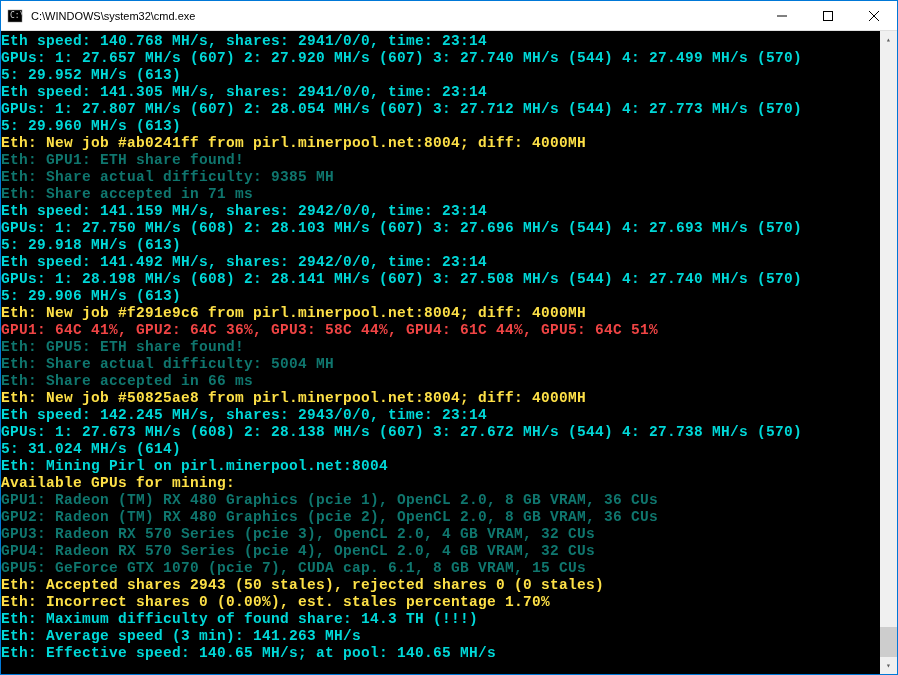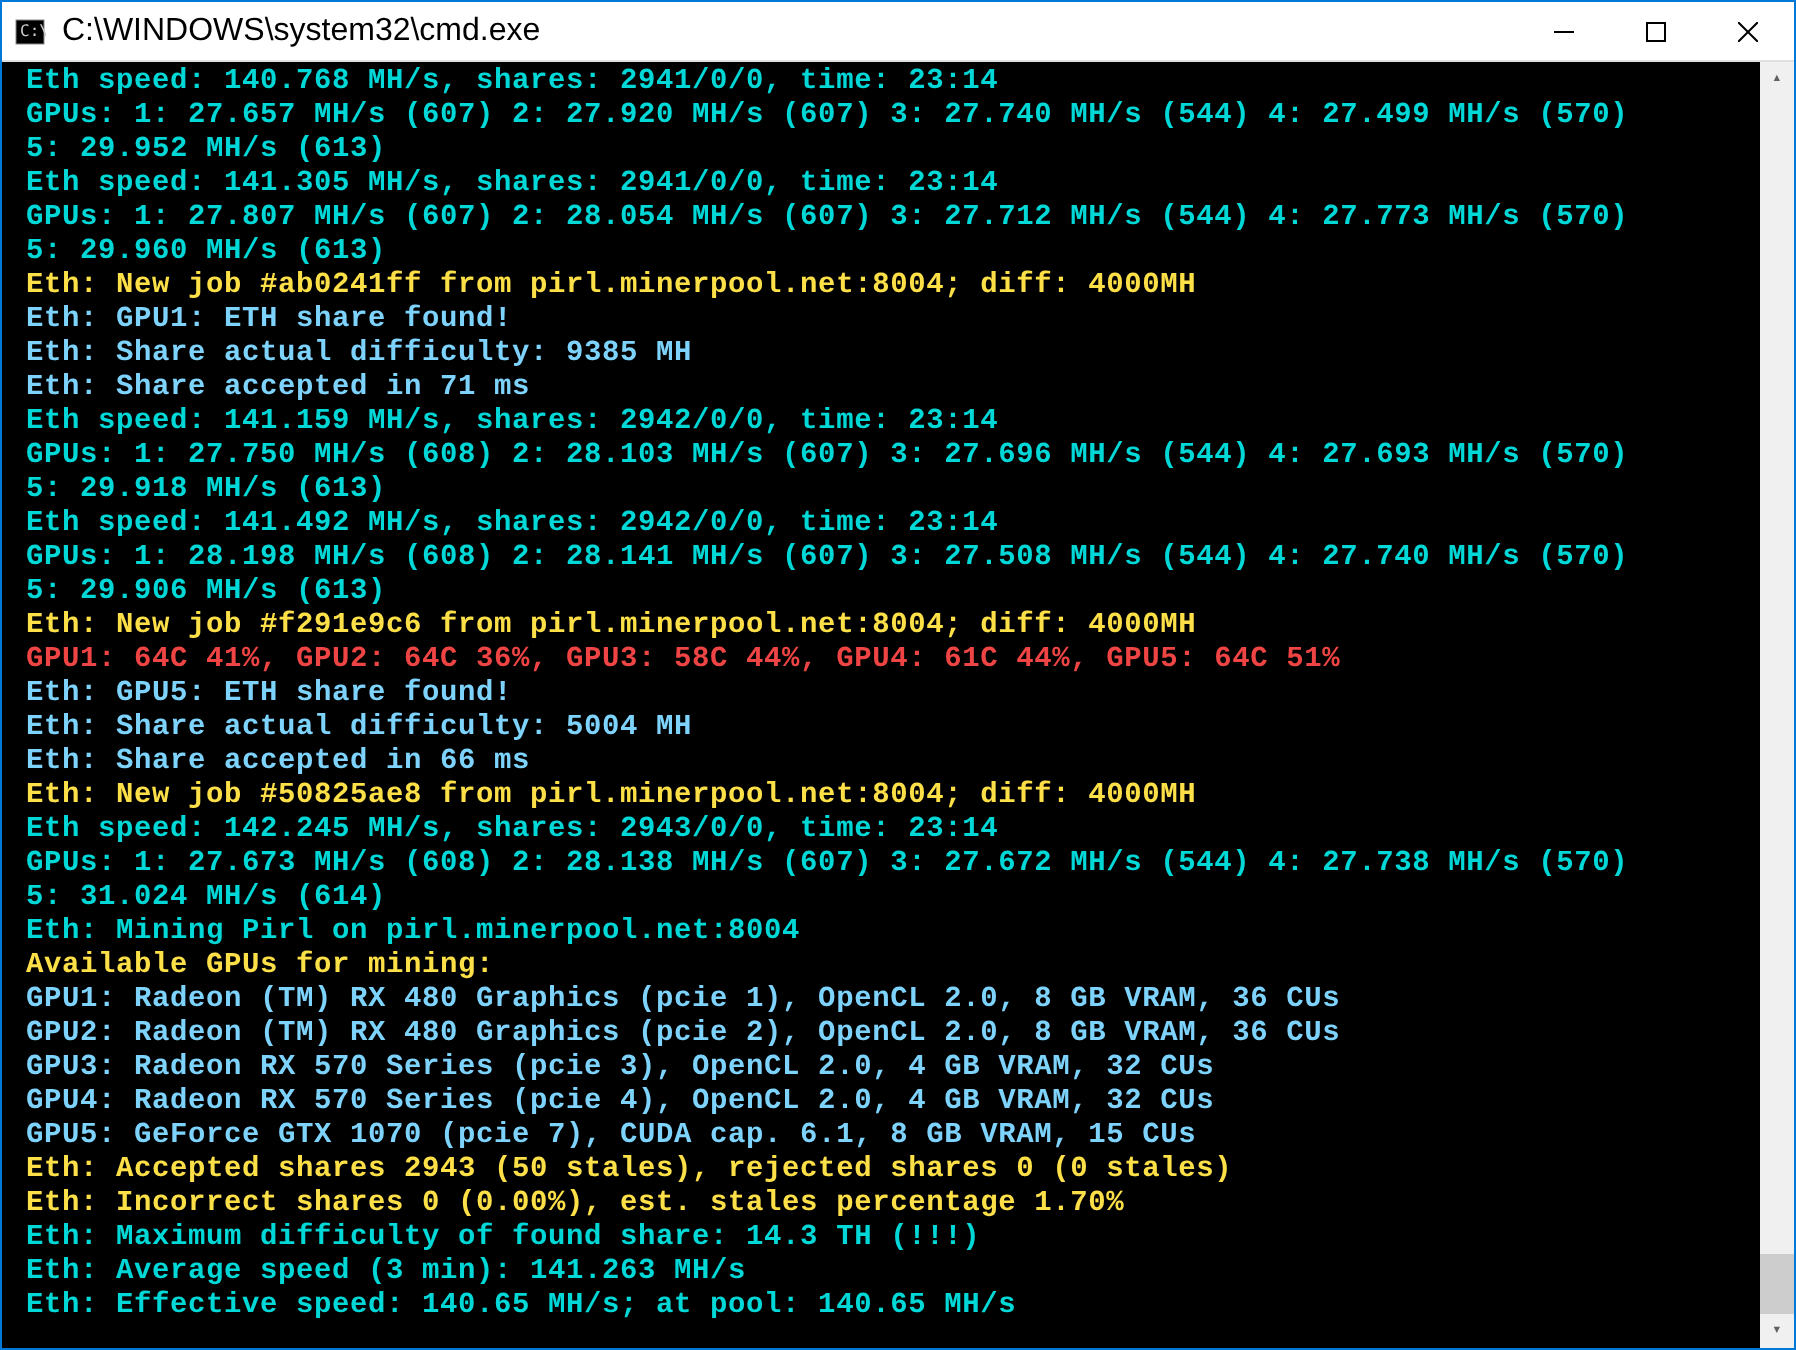--- a/index.html
+++ b/index.html
@@ -28,42 +28,42 @@
     .titlebar-icon {
       width: 16px;
       height: 16px;
       margin: 0 6px;
       display: flex;
       align-items: center;
       justify-content: center;
     }
     .titlebar-title {
       flex: 1;
-      font-size: 16px;
+      font-size: 11px;
       color: #000;
       padding-left: 2px;
     }
     .titlebar-buttons {
       display: flex;
     }
     .titlebar-btn {
       width: 46px;
       height: 30px;
       display: flex;
       align-items: center;
       justify-content: center;
       cursor: pointer;
     }
     .terminal {
       flex: 1;
       background: #000;
       font-family: 'Consolas', 'Courier New', monospace;
       font-size: 14.5px;
       line-height: 17px;
-      padding: 2px 12px;
+      padding: 2px 0;
       overflow: hidden;
       position: relative;
       letter-spacing: 0.3px;
       font-weight: bold;
     }
     .scrollbar {
       position: absolute;
       right: 0;
       top: 0;
       width: 17px;
@@ -92,21 +92,21 @@
       width: 100%;
       height: 30px;
       background: #cdcdcd;
     }
     .terminal-content {
       padding-right: 17px;
       white-space: pre;
     }
     .c-cyan { color: #00d8d8; }
     .c-white { color: #fde047; }
-    .c-green { color: #7dd3fc; }
+    .c-green { color: #0f766e; }
     .c-magenta { color: #ef4444; }
   </style>
 </head>
 <body>
 
 <div class="window">
   <div class="titlebar">
     <div class="titlebar-icon">
       <svg width="16" height="16" viewBox="0 0 16 16">
         <rect x="1" y="2" width="14" height="12" fill="#000" stroke="#888" stroke-width="0.5"></rect>

